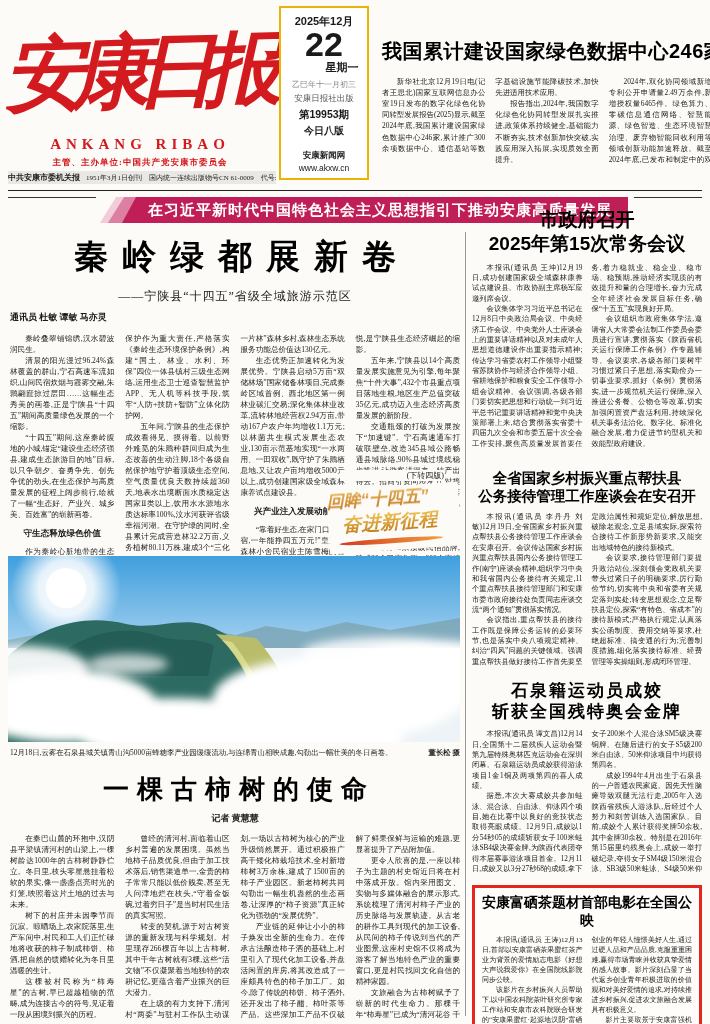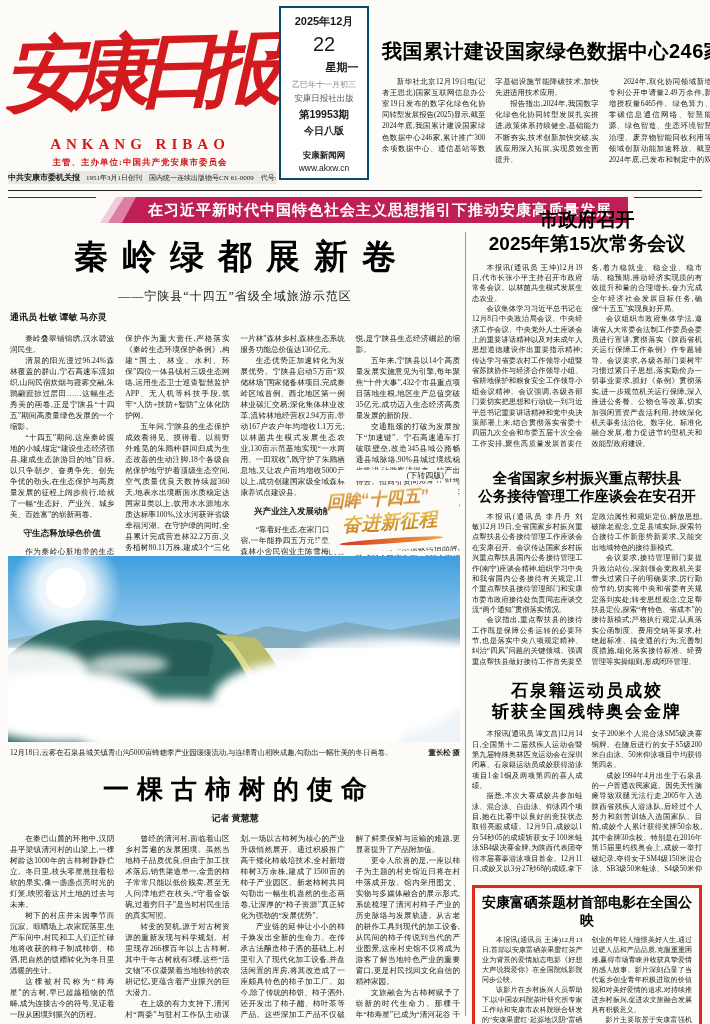--- a/index.html
+++ b/index.html
@@ -11,24 +11,24 @@
       color:#d21a1f;transform:rotate(-1.5deg);font-style:italic;white-space:nowrap;}
   .mast-en{position:absolute;left:4px;top:136px;width:272px;text-align:center;
       color:#d21a1f;font-weight:bold;font-size:15px;letter-spacing:5px;}
   .mast-org{position:absolute;left:4px;top:157px;width:272px;text-align:center;
       color:#d21a1f;font-weight:bold;font-size:8.5px;letter-spacing:1px;}
   .mast-strip{position:absolute;left:8px;top:171px;width:268px;height:13px;background:#e9e8e4;
       font-size:7px;line-height:13px;white-space:nowrap;overflow:hidden;color:#222;}
   .mast-strip b{font-size:8px;margin-right:6px;}
   .hr-top{position:absolute;left:8px;top:190px;width:694px;border-top:1.5px solid #222;}
   
-  .datebox{position:absolute;left:279px;top:6px;width:86px;height:170px;border:2px solid #0c4a6e;
+  .datebox{position:absolute;left:279px;top:6px;width:86px;height:170px;border:2px solid #eab308;
       background:#fff;text-align:center;font-family:"Liberation Sans","DejaVu Sans",sans-serif;}
   .db-ym{font-size:11px;font-weight:bold;margin-top:6px;}
-  .db-day{font-size:20px;font-weight:normal;line-height:30px;}
+  .db-day{font-size:34px;font-weight:bold;line-height:30px;}
   .db-week{font-size:11px;font-weight:bold;margin-top:1px;padding-left:36px;}
   .db-lunar{font-size:8px;color:#8a8a8a;margin-top:4px;}
   .db-pub{font-size:8.5px;color:#555;margin-top:3px;font-family:"Liberation Serif",serif;}
   .db-issue{font-size:10.5px;font-weight:bold;margin-top:3px;}
   .db-pages{font-size:10px;font-weight:bold;margin-top:2px;}
   .db-site{font-size:8.5px;font-weight:bold;margin-top:12px;}
   .db-url{font-size:8.5px;margin-top:1px;}
   
   .toparticle{position:absolute;left:374px;top:38px;width:330px;margin-left:8px;}
   .top-headline{font-family:"Liberation Sans","DejaVu Sans",sans-serif;font-weight:900;
@@ -227,21 +227,21 @@
 
   <div class="divider-v"></div>
   <div class="rightcol">
 
     <div class="ra gov">
       <div class="ra-h1">
         <div>市政府召开</div>
         <div>2025年第15次常务会议</div>
       </div>
       <div class="ra-body">
-          <p class="para">本报讯(通讯员 王坤)12月19日,代市长张小平主持召开市政府常务会议。以林菌共生模式发展生态农业。</p>
+          <p class="para">本报讯(通讯员 王坤)12月19日,成功创建国家级全域森林康养试点建设县。市政协副主席杨军应邀列席会议。</p>
           <p class="para">会议集体学习习近平总书记在12月8日中央政治局会议、中央经济工作会议、中央党外人士座谈会上的重要讲话精神以及对未成年人思想道德建设作出重要指示精神;传达学习省委农村工作领导小组暨省苏陕协作与经济合作领导小组、省耕地保护和粮食安全工作领导小组会议精神。会议强调,各级各部门要切实把思想和行动统一到习近平总书记重要讲话精神和党中央决策部署上来,结合贯彻落实省委十四届九次全会和市委五届十次全会工作安排,聚焦高质量发展首要任务,着力稳就业、稳企业、稳市场、稳预期,推动经济实现质的有效提升和量的合理增长,奋力完成全年经济社会发展目标任务,确保“十五五”实现良好开局。</p>
           <p class="para">会议组织市政府集体学法,邀请省人大常委会法制工作委员会委员进行宣讲,贯彻落实《陕西省机关运行保障工作条例》作专题辅导。会议要求,各级各部门要树牢习惯过紧日子思想,落实勤俭办一切事业要求,抓好《条例》贯彻落实,进一步规范机关运行保障,深入推进公务餐、公物仓等改革,切实加强闲置资产盘活利用,持续深化机关事务法治化、数字化、标准化融合发展,着力促进节约型机关和效能型政府建设。</p>
         </div>
     </div>
 
     <div class="ra recep">
       <div class="ra-h1">
         <div>全省国家乡村振兴重点帮扶县</div>
         <div>公务接待管理工作座谈会在安召开</div>
       </div>

